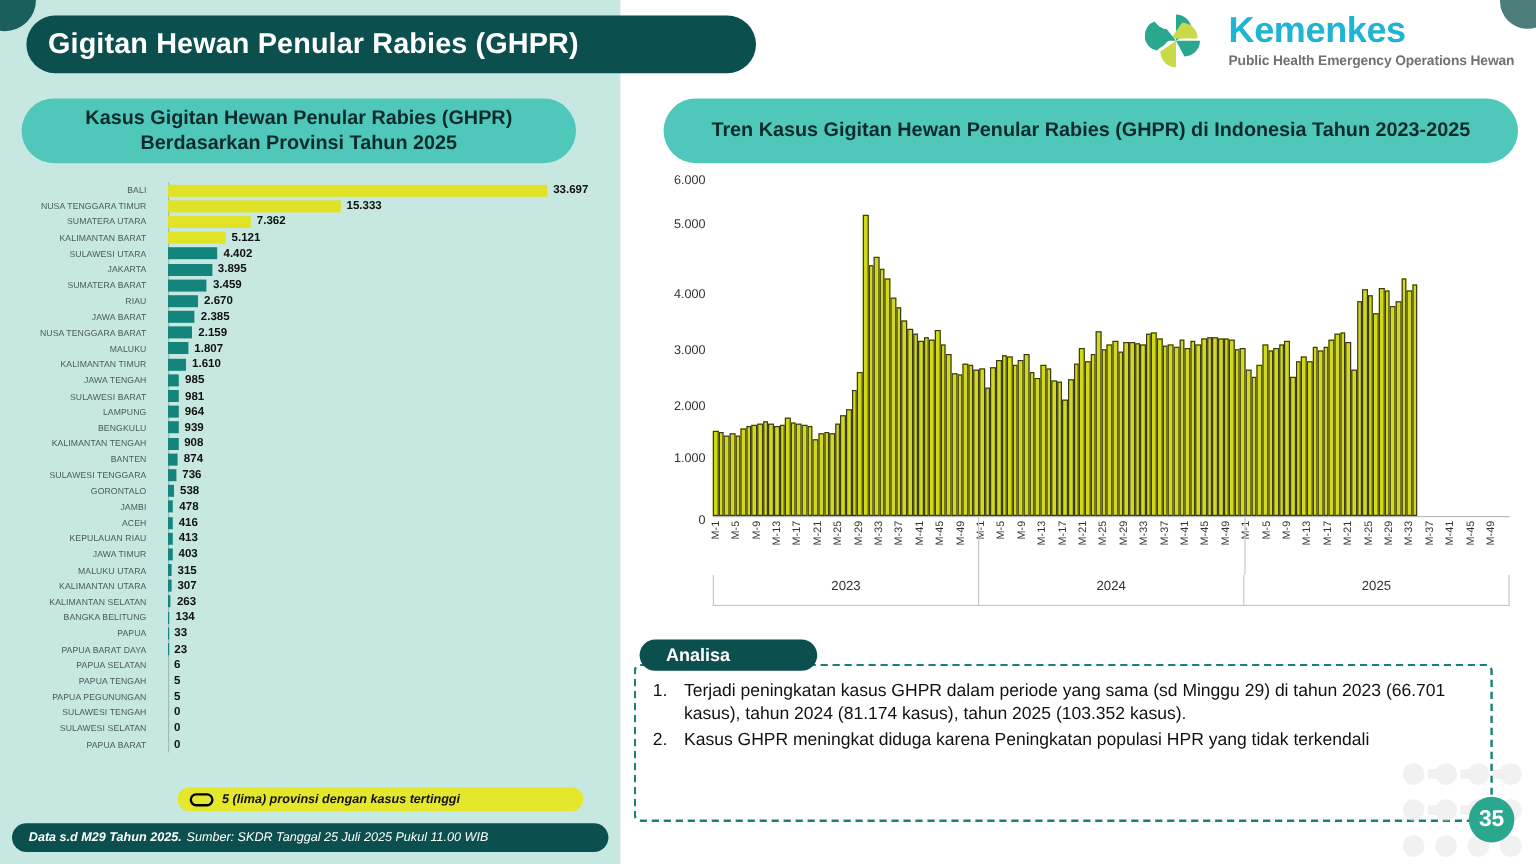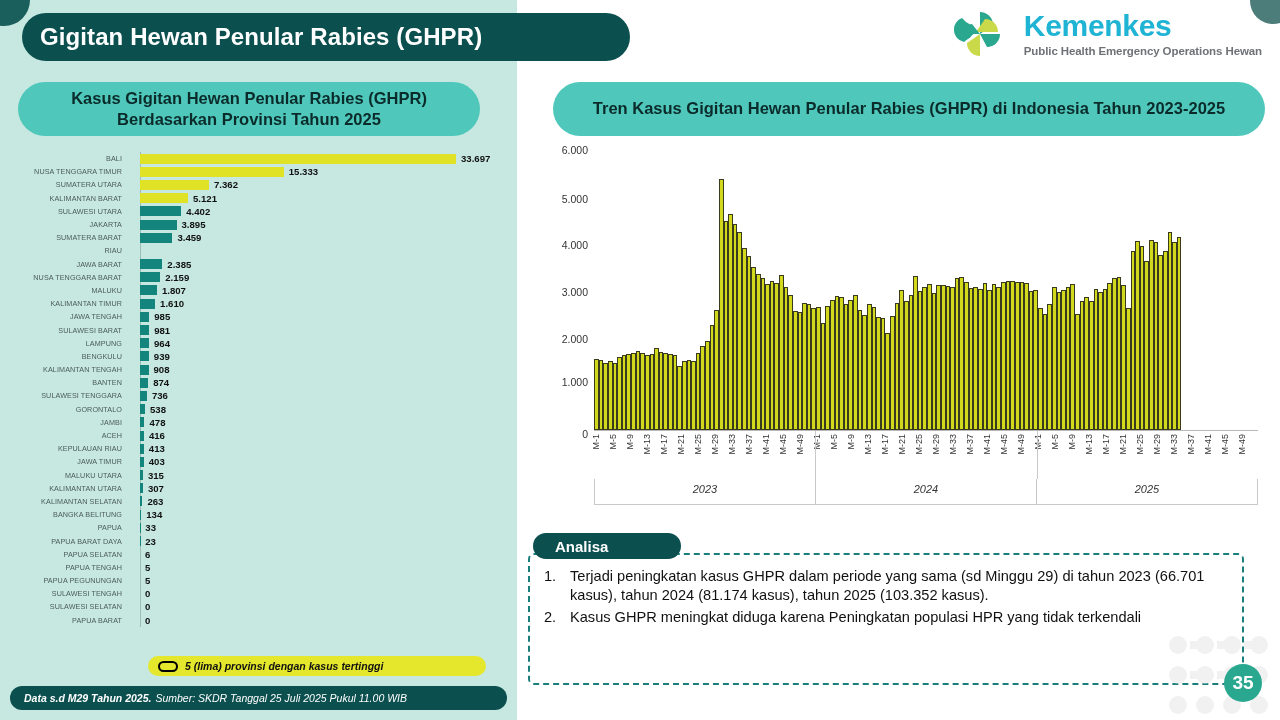--- a/index.html
+++ b/index.html
@@ -97,21 +97,21 @@
   .axis-base { position: absolute; left: 62px; right: 14px; top: 284px; height: 1px; background: #b9b9b9; }
   .xticks { position: absolute; left: 62px; right: 14px; top: 285px; height: 48px; display: flex; }
   .xtick { flex: 1 1 0; position: relative; }
   .xtick span {
     position: absolute; top: 3px; left: 50%; font-size: 9px; color: #333;
     writing-mode: vertical-rl; transform: rotate(180deg) translateX(50%);
     white-space: nowrap;
   }
   .yeargroups { position: absolute; left: 62px; right: 14px; top: 333px; height: 26px; display: flex; }
   .yeargroup { flex: 1 1 0; text-align: center; font-size: 11px; color: #333;
-               border-left: 1px solid #c9c9c9; border-bottom: 1px solid #c9c9c9; padding-top: 4px; font-style: italic; }
+               border-left: 1px solid #c9c9c9; border-bottom: 1px solid #c9c9c9; padding-top: 4px; }
   .yeargroup:last-child { border-right: 1px solid #c9c9c9; }
   .yearsep { position: absolute; top: 285px; height: 48px; width: 1px; background: #c9c9c9; }
 
   
   .analisa-tab {
     position: absolute; left: 533px; top: 533px; width: 148px; height: 26px;
     background: #0b4f4e; border-radius: 13px;
     display: flex; align-items: center; padding-left: 22px;
     color: #fff; font-size: 15px; font-weight: bold; z-index: 3;
   }
@@ -214,20 +214,24 @@
         </div>
         <div class="prov-row">
           <div class="prov-label">SUMATERA BARAT</div>
           <div class="prov-bar-area">
             <div class="prov-bar" style="width: 32.4374px;"></div>
             <div class="prov-val">3.459</div>
           </div>
         </div>
         <div class="prov-row">
           <div class="prov-label">RIAU</div>
+          <div class="prov-bar-area">
+            <div class="prov-bar" style="width: 25.0384px;"></div>
+            <div class="prov-val">2.670</div>
+          </div>
         </div>
         <div class="prov-row">
           <div class="prov-label">JAWA BARAT</div>
           <div class="prov-bar-area">
             <div class="prov-bar" style="width: 22.3658px;"></div>
             <div class="prov-val">2.385</div>
           </div>
         </div>
         <div class="prov-row">
           <div class="prov-label">NUSA TENGGARA BARAT</div>
@@ -431,21 +435,21 @@
     <span class="source-rest">Sumber: SKDR Tanggal 25 Juli 2025 Pukul 11.00 WIB</span>
   </div>
 
   <div class="trend">
     <div class="ylabels" id="ylabels">
         <div class="ylabel" style="top: 288px;">0</div>
         <div class="ylabel" style="top: 236px;">1.000</div>
         <div class="ylabel" style="top: 193.333px;">2.000</div>
         <div class="ylabel" style="top: 146px;">3.000</div>
         <div class="ylabel" style="top: 98.6667px;">4.000</div>
-        <div class="ylabel" style="top: 53px;">5.000</div>
+        <div class="ylabel" style="top: 41px;">5.000</div>
         <div class="ylabel" style="top: 4px;">6.000</div>
       </div>
     <div class="trend-plot">
       <div class="bars" id="trend-bars">
           <div class="bar" style="height: 25.3333%;"></div>
           <div class="bar" style="height: 24.8333%;"></div>
           <div class="bar" style="height: 23.8333%;"></div>
           <div class="bar" style="height: 24.5%;"></div>
           <div class="bar" style="height: 23.8333%;"></div>
           <div class="bar" style="height: 26%;"></div>

